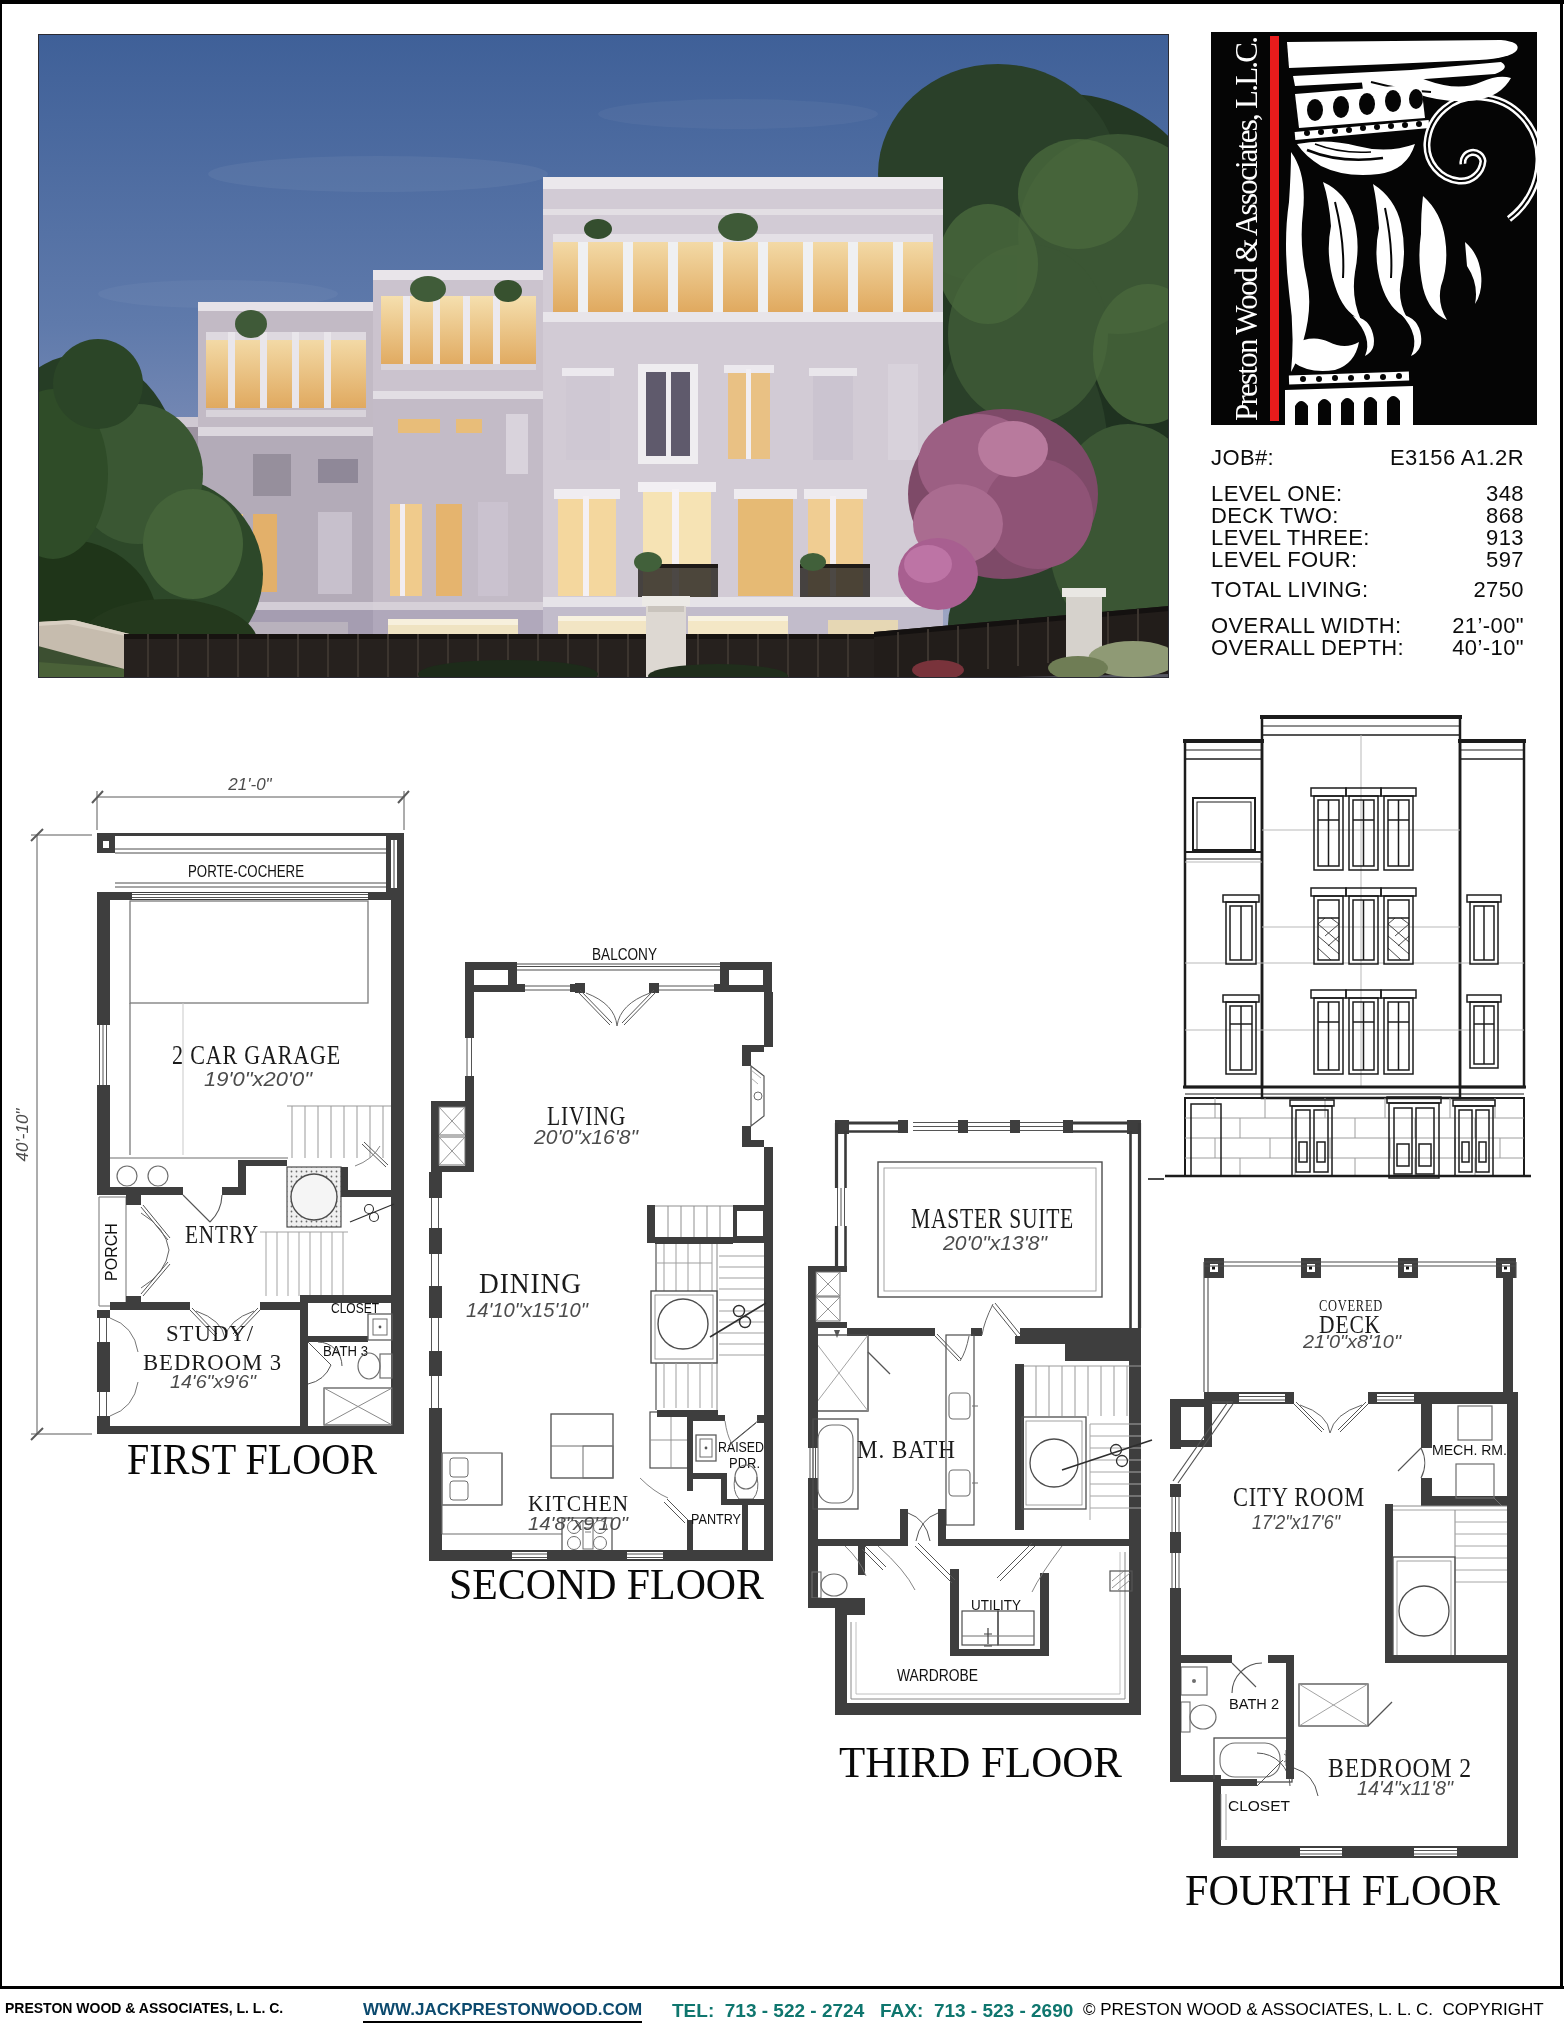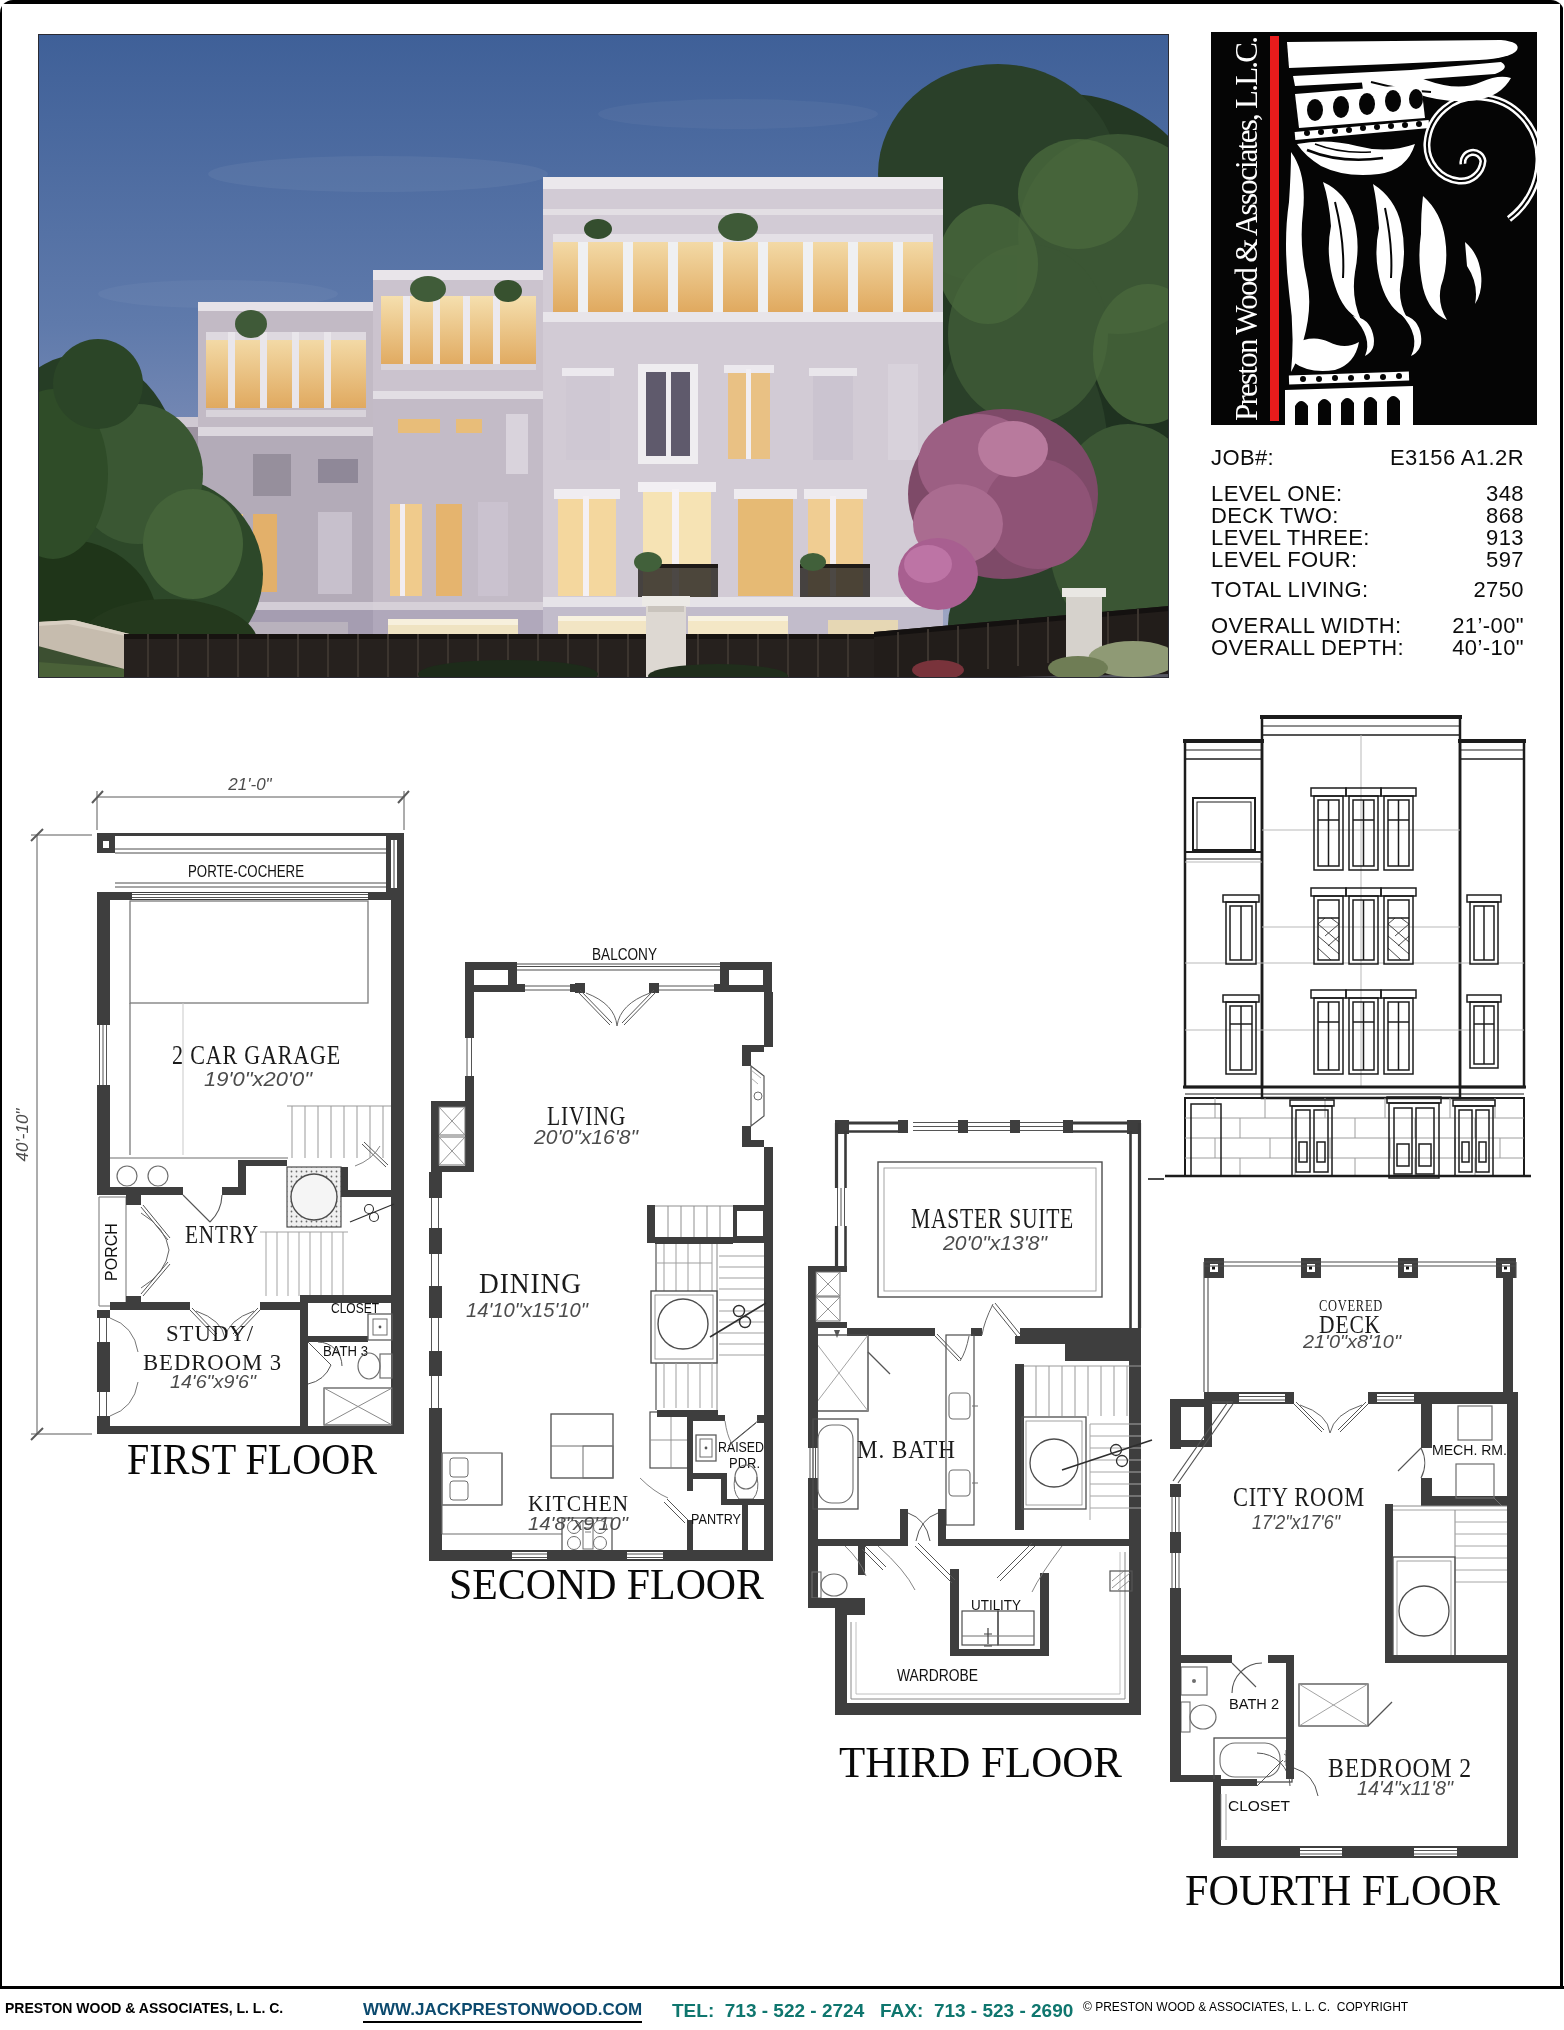--- a/index.html
+++ b/index.html
@@ -1,17 +1,17 @@
 <!DOCTYPE html>
 <html><head>
 <meta charset="utf-8">
 <style>
   html,body{margin:0;padding:0;background:#fff;}
   .page{position:relative;width:1564px;height:2030px;background:#ffffff;overflow:hidden;
-        font-family:"Liberation Sans",sans-serif;border-radius:13px;}
+        font-family:"Liberation Sans",sans-serif;}
   .abs{position:absolute;}
   svg text{white-space:pre;}
   .roomlbl{font-family:"Liberation Serif",serif;fill:#1a1a1a;letter-spacing:1px;}
   .dimlbl{font-family:"Liberation Sans",sans-serif;font-style:italic;fill:#4c4c4c;}
   .smlbl{font-family:"Liberation Sans",sans-serif;fill:#111;}
   .title{font-family:"Liberation Serif",serif;fill:#090909;letter-spacing:0px;}
 </style>
 </head>
 <body>
 <div class="page">
@@ -1343,14 +1343,14 @@
 </svg>
 
 <div class="abs" style="left:0;top:1986px;width:1564px;height:3px;background:#000;"></div>
 
 <div class="abs" style="left:5px;top:2000px;font-size:14px;font-weight:bold;color:#000;white-space:nowrap;">PRESTON WOOD &amp; ASSOCIATES, L. L. C.</div>
 
 <div class="abs" style="left:363px;top:2000px;font-size:17px;font-weight:bold;color:#0c4a6e;border-bottom:2px solid #000;padding-bottom:1px;white-space:nowrap;">WWW.JACKPRESTONWOOD.COM</div>
 
 <div class="abs" style="left:672px;top:2000px;font-size:19px;font-weight:bold;color:#0f766e;white-space:nowrap;">TEL:&nbsp; 713 - 522 - 2724&nbsp;&nbsp; FAX:&nbsp; 713 - 523 - 2690</div>
 
-<div class="abs" style="left:1083px;top:2000px;font-size:12px;color:#000;white-space:nowrap;">© PRESTON WOOD &amp; ASSOCIATES, L. L. C.&nbsp; COPYRIGHT</div>
+<div class="abs" style="left:1083px;top:2000px;font-size:17px;color:#000;white-space:nowrap;">© PRESTON WOOD &amp; ASSOCIATES, L. L. C.&nbsp; COPYRIGHT</div>
 </div>
 
 </body></html>

